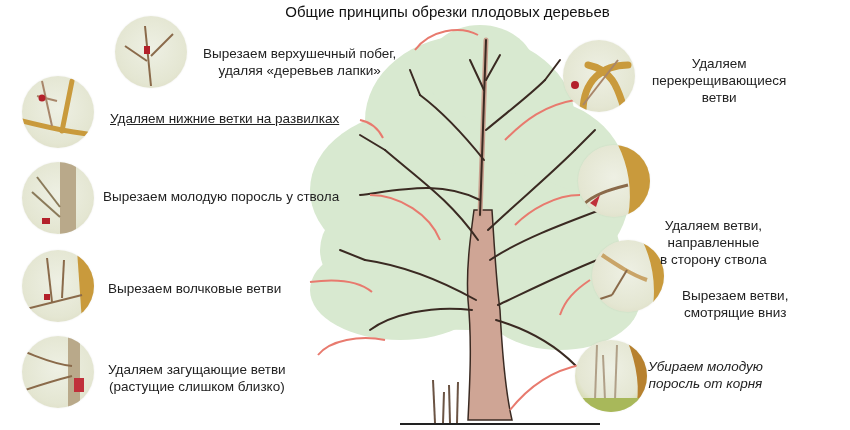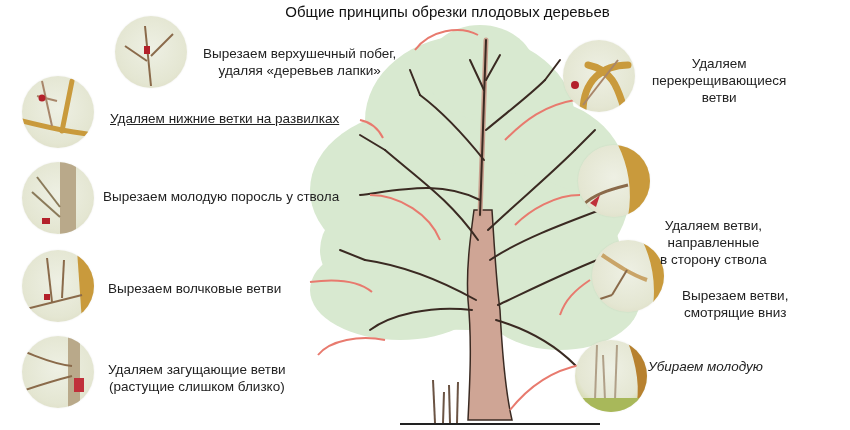--- a/index.html
+++ b/index.html
@@ -200,13 +200,14 @@
   <span>Удаляем ветви,</span>
   <span>направленные</span>
   <span>в сторону ствола</span>
 </div>
 <div class="label center" style="left:682px; top:262px;margin-top:25px;">
   <span>Вырезаем ветви,</span>
   <span>смотрящие вниз</span>
 </div>
 <div class="label center" style="left:648px; top:358px;font-style:italic;">
   <span>Убираем молодую</span>
+  <span>поросль от корня</span>
 </div>
 
 </body></html>

